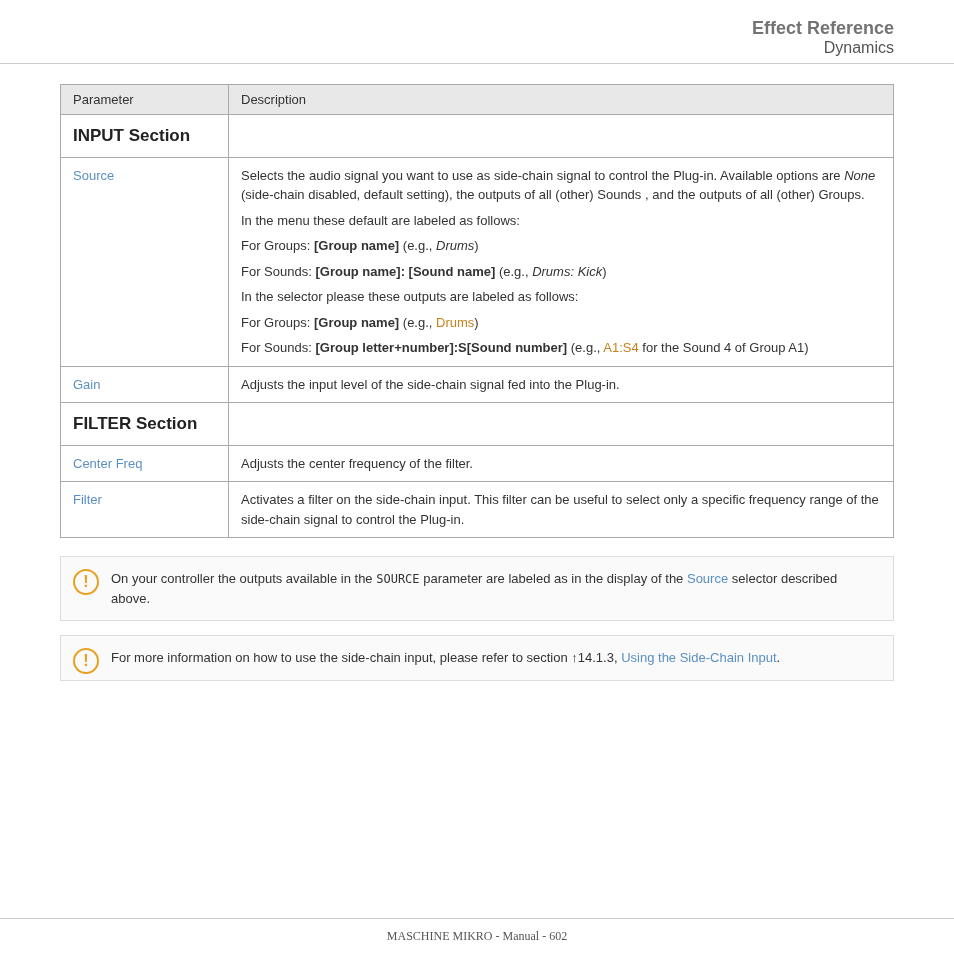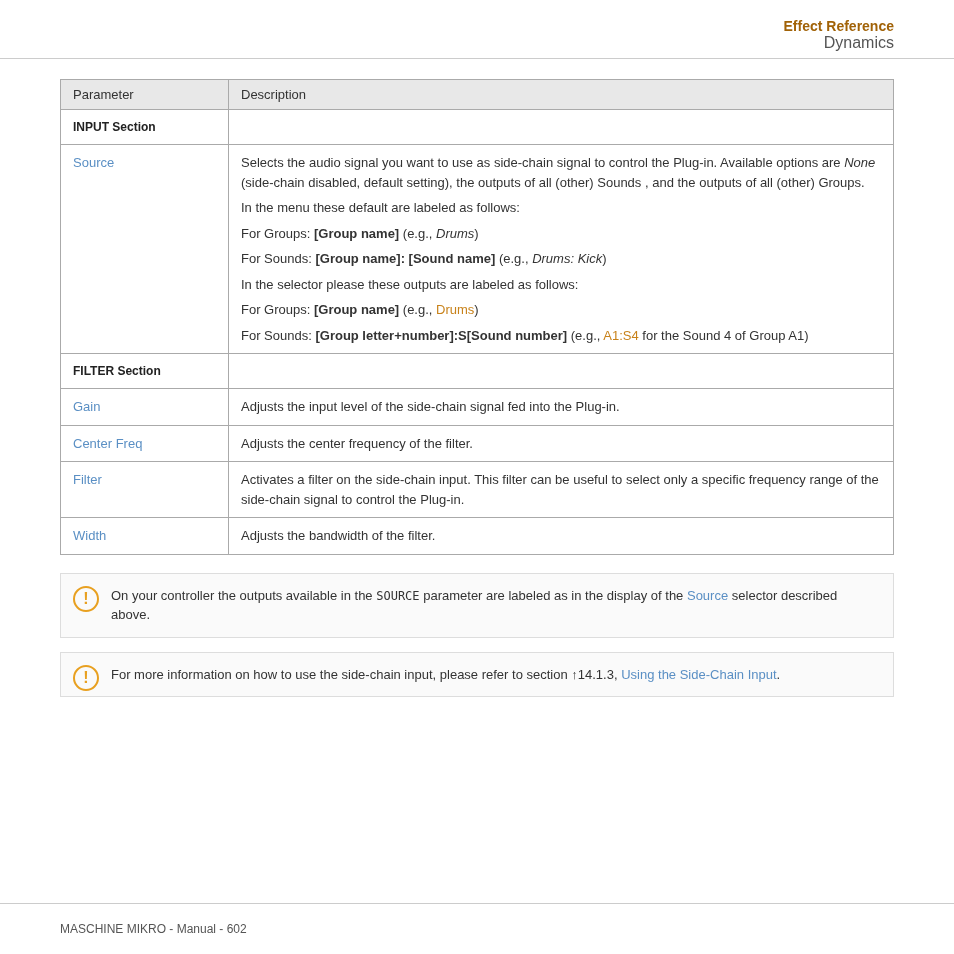--- a/index.html
+++ b/index.html
@@ -21,22 +21,22 @@
     }
 
     
     .header {
       padding: 18px 60px 6px 60px;
       border-bottom: 1px solid #ccc;
       text-align: right;
     }
     .header-title {
       font-weight: bold;
-      font-size: 14px;
-      color: #a16207;
+      font-size: 18px;
+      color: #737373;
     }
     .header-subtitle {
       font-size: 16px;
       color: #555;
     }
 
     
     .content {
       padding: 20px 60px 20px 60px;
     }
@@ -65,21 +65,21 @@
     }
     .param-table td {
       padding: 8px 12px;
       vertical-align: top;
       border: 1px solid #aaa;
       font-size: 13px;
       line-height: 1.5;
     }
     .param-table td.section-header {
       font-weight: bold;
-      font-size: 12px;
+      font-size: 17px;
       color: #222;
     }
     .param-table td.link-cell {
       color: #5a8fc4;
     }
     .param-table p {
       margin-bottom: 6px;
     }
     .param-table p:last-child {
       margin-bottom: 0;
@@ -119,24 +119,25 @@
       height: 26px;
     }
 
     
     .footer {
       position: absolute;
       bottom: 0;
       left: 0;
       right: 0;
       border-top: 1px solid #ccc;
-      padding: 18px 60px;
-      text-align: left;
+      padding: 10px 60px;
+      text-align: center;
       font-size: 12px;
       color: #555;
+      font-family: Liberation Serif, serif;
     }
   </style>
 </head>
 <body>
 
 <div class="page-container">
 
   <div class="header">
     <div class="header-title">Effect Reference</div>
     <div class="header-subtitle">Dynamics</div>
@@ -167,59 +168,51 @@
             <p>In the menu these default are labeled as follows:</p>
             <p>For Groups: <strong>[Group name]</strong> (e.g., <em>Drums</em>)</p>
             <p>For Sounds: <strong>[Group name]: [Sound name]</strong> (e.g., <em>Drums: Kick</em>)</p>
             <p>In the selector please these outputs are labeled as follows:</p>
             <p>For Groups: <strong>[Group name]</strong> (e.g., <span class="link-orange">Drums</span>)</p>
             <p>For Sounds: <strong>[Group letter+number]:S[Sound number]</strong> (e.g., <span class="link-orange">A1:S4</span> for the Sound 4 of Group A1)</p>
           </td>
         </tr>
 
         <tr>
+          <td class="link-cell">
+            <span class="link-blue">Gain</span>
+          </td>
+          <td>
+            <p>Adjusts the input level of the side-chain signal fed into the Plug-in.</p>
+          </td>
+        </tr>
+
+        <tr>
           <td class="section-header">FILTER Section</td>
           <td></td>
         </tr>
 
         <tr>
           <td class="link-cell">
-            <span class="link-blue">Gain</span>
-          </td>
-          <td>
-            <p>Adjusts the input level of the side-chain signal fed into the Plug-in.</p>
-          </td>
-        </tr>
-
-        <tr>
-          <td class="link-cell">
             <span class="link-blue">Center Freq</span>
           </td>
           <td>
             <p>Adjusts the center frequency of the filter.</p>
           </td>
         </tr>
 
         <tr>
           <td class="link-cell">
             <span class="link-blue">Filter</span>
           </td>
           <td>
             <p>Activates a filter on the side-chain input. This filter can be useful to select only a specific frequency range of the side-chain signal to control the Plug-in.</p>
           </td>
         </tr>
 
-        <tr>
-          <td class="link-cell">
-            <span class="link-blue">Width</span>
-          </td>
-          <td>
-            <p>Adjusts the bandwidth of the filter.</p>
-          </td>
-        </tr>
       </tbody>
     </table>
 
     <div class="notice-box">
       <svg class="notice-icon" viewBox="0 0 26 26" xmlns="http://www.w3.org/2000/svg">
         <circle cx="13" cy="13" r="12" fill="none" stroke="#e8a020" stroke-width="2"></circle>
         <text x="13" y="18" text-anchor="middle" font-size="16" font-weight="bold" fill="#e8a020">!</text>
       </svg>
       <span>On your controller the outputs available in the </span><span class="code-style">SOURCE</span><span> parameter are labeled as in the display of the </span><span class="link-blue">Source</span><span> selector described above.</span>
     </div>

